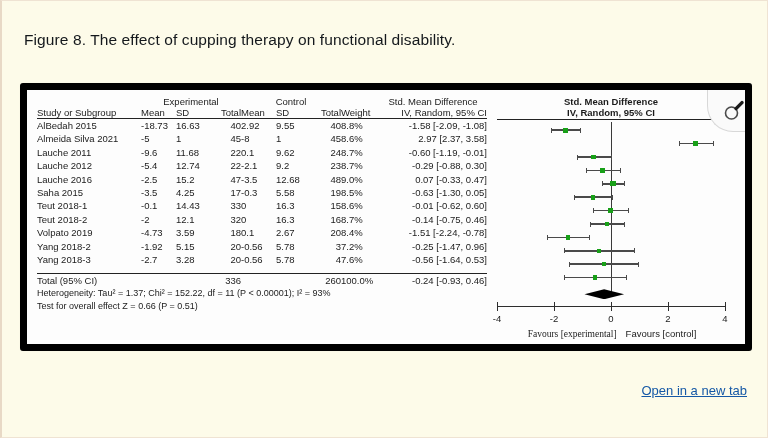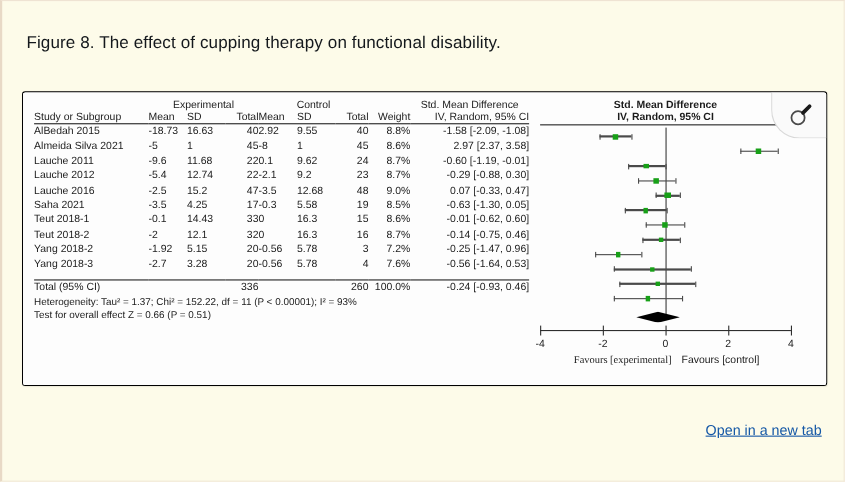--- a/index.html
+++ b/index.html
@@ -21,21 +21,21 @@
   #caption {
     position:absolute; left:22px; top:30px;
     font-size:15.5px; color:#14181c; letter-spacing:.1px;
     white-space:nowrap;
   }
   
   #figure-frame {
     position:absolute; left:18px; top:82px;
     width:732px; height:268px;
     background:#fbfbfb;
-    border:1px solid #000000;
+    border:7px solid #000000;
     border-radius:3px;
     box-shadow:0 0 1px rgba(0,0,0,.08);
     overflow:hidden;
   }
   #figure-inner {
     position:absolute; left:0; top:0; width:732px; height:268px;
     background:#ffffff;
   }
   
   #plate {
@@ -62,21 +62,21 @@
   }
   table.fp { border-collapse:collapse; }
   table.fp td, table.fp th { padding:0; font-weight:normal; white-space:nowrap; }
 
   .grp-head td { font-weight:bold; font-size:9.5px; text-align:center; padding-bottom:0px; }
   .col-head td { font-weight:bold; font-size:9.5px; border-bottom:1px solid #222; padding-bottom:1px; }
 
   .c-study { width:104px; text-align:left; padding-right:4px;margin-left:19px; }
   .c-num   { width:35px; text-align:left; padding-right:5px; }
   .c-tot   { width:30px; text-align:right; padding-right:5px; }
-  .c-wt    { width:38px; text-align:right; padding-right:6px; }
+  .c-wt    { width:38px; padding-right:6px; }
   .c-ci    { width:108px; text-align:right; padding-right:4px; }
 
   .datarow td { height:13.4px; line-height:13.4px; font-size:9.5px; }
   .totalrow td { height:13.4px; line-height:13.4px; font-size:9.5px; font-weight:normal; border-top:1px solid #222; padding-top:1px;}
   .het { font-size:9px; line-height:12.5px; color:#1b1b1b; white-space:nowrap; }
 
   
   #plot {
     position:absolute; left:470px; top:6px; width:250px; height:255px;
   }
@@ -206,21 +206,21 @@
                 <td class="c-num">-2.5</td>
                 <td class="c-num">15.2</td>
                 <td class="c-tot">47</td>
                 <td class="c-num">-3.5</td>
                 <td class="c-num">12.68</td>
                 <td class="c-tot">48</td>
                 <td class="c-wt">9.0%</td>
                 <td class="c-ci">0.07 [-0.33, 0.47]</td>
               </tr>
               <tr class="datarow">
-                <td class="c-study">Saha 2021</td>
+                <td class="c-study">Saha 2015</td>
                 <td class="c-num">-3.5</td>
                 <td class="c-num">4.25</td>
                 <td class="c-tot">17</td>
                 <td class="c-num">-0.3</td>
                 <td class="c-num">5.58</td>
                 <td class="c-tot">19</td>
                 <td class="c-wt">8.5%</td>
                 <td class="c-ci">-0.63 [-1.30, 0.05]</td>
               </tr>
               <tr class="datarow">
@@ -237,20 +237,31 @@
               <tr class="datarow">
                 <td class="c-study">Teut 2018-2</td>
                 <td class="c-num">-2</td>
                 <td class="c-num">12.1</td>
                 <td class="c-tot">32</td>
                 <td class="c-num">0</td>
                 <td class="c-num">16.3</td>
                 <td class="c-tot">16</td>
                 <td class="c-wt">8.7%</td>
                 <td class="c-ci">-0.14 [-0.75, 0.46]</td>
+              </tr>
+              <tr class="datarow">
+                <td class="c-study">Volpato 2019</td>
+                <td class="c-num">-4.73</td>
+                <td class="c-num">3.59</td>
+                <td class="c-tot">18</td>
+                <td class="c-num">0.1</td>
+                <td class="c-num">2.67</td>
+                <td class="c-tot">20</td>
+                <td class="c-wt">8.4%</td>
+                <td class="c-ci">-1.51 [-2.24, -0.78]</td>
               </tr>
               <tr class="datarow">
                 <td class="c-study">Yang 2018-2</td>
                 <td class="c-num">-1.92</td>
                 <td class="c-num">5.15</td>
                 <td class="c-tot">20</td>
                 <td class="c-num">-0.56</td>
                 <td class="c-num">5.78</td>
                 <td class="c-tot">3</td>
                 <td class="c-wt">7.2%</td>

